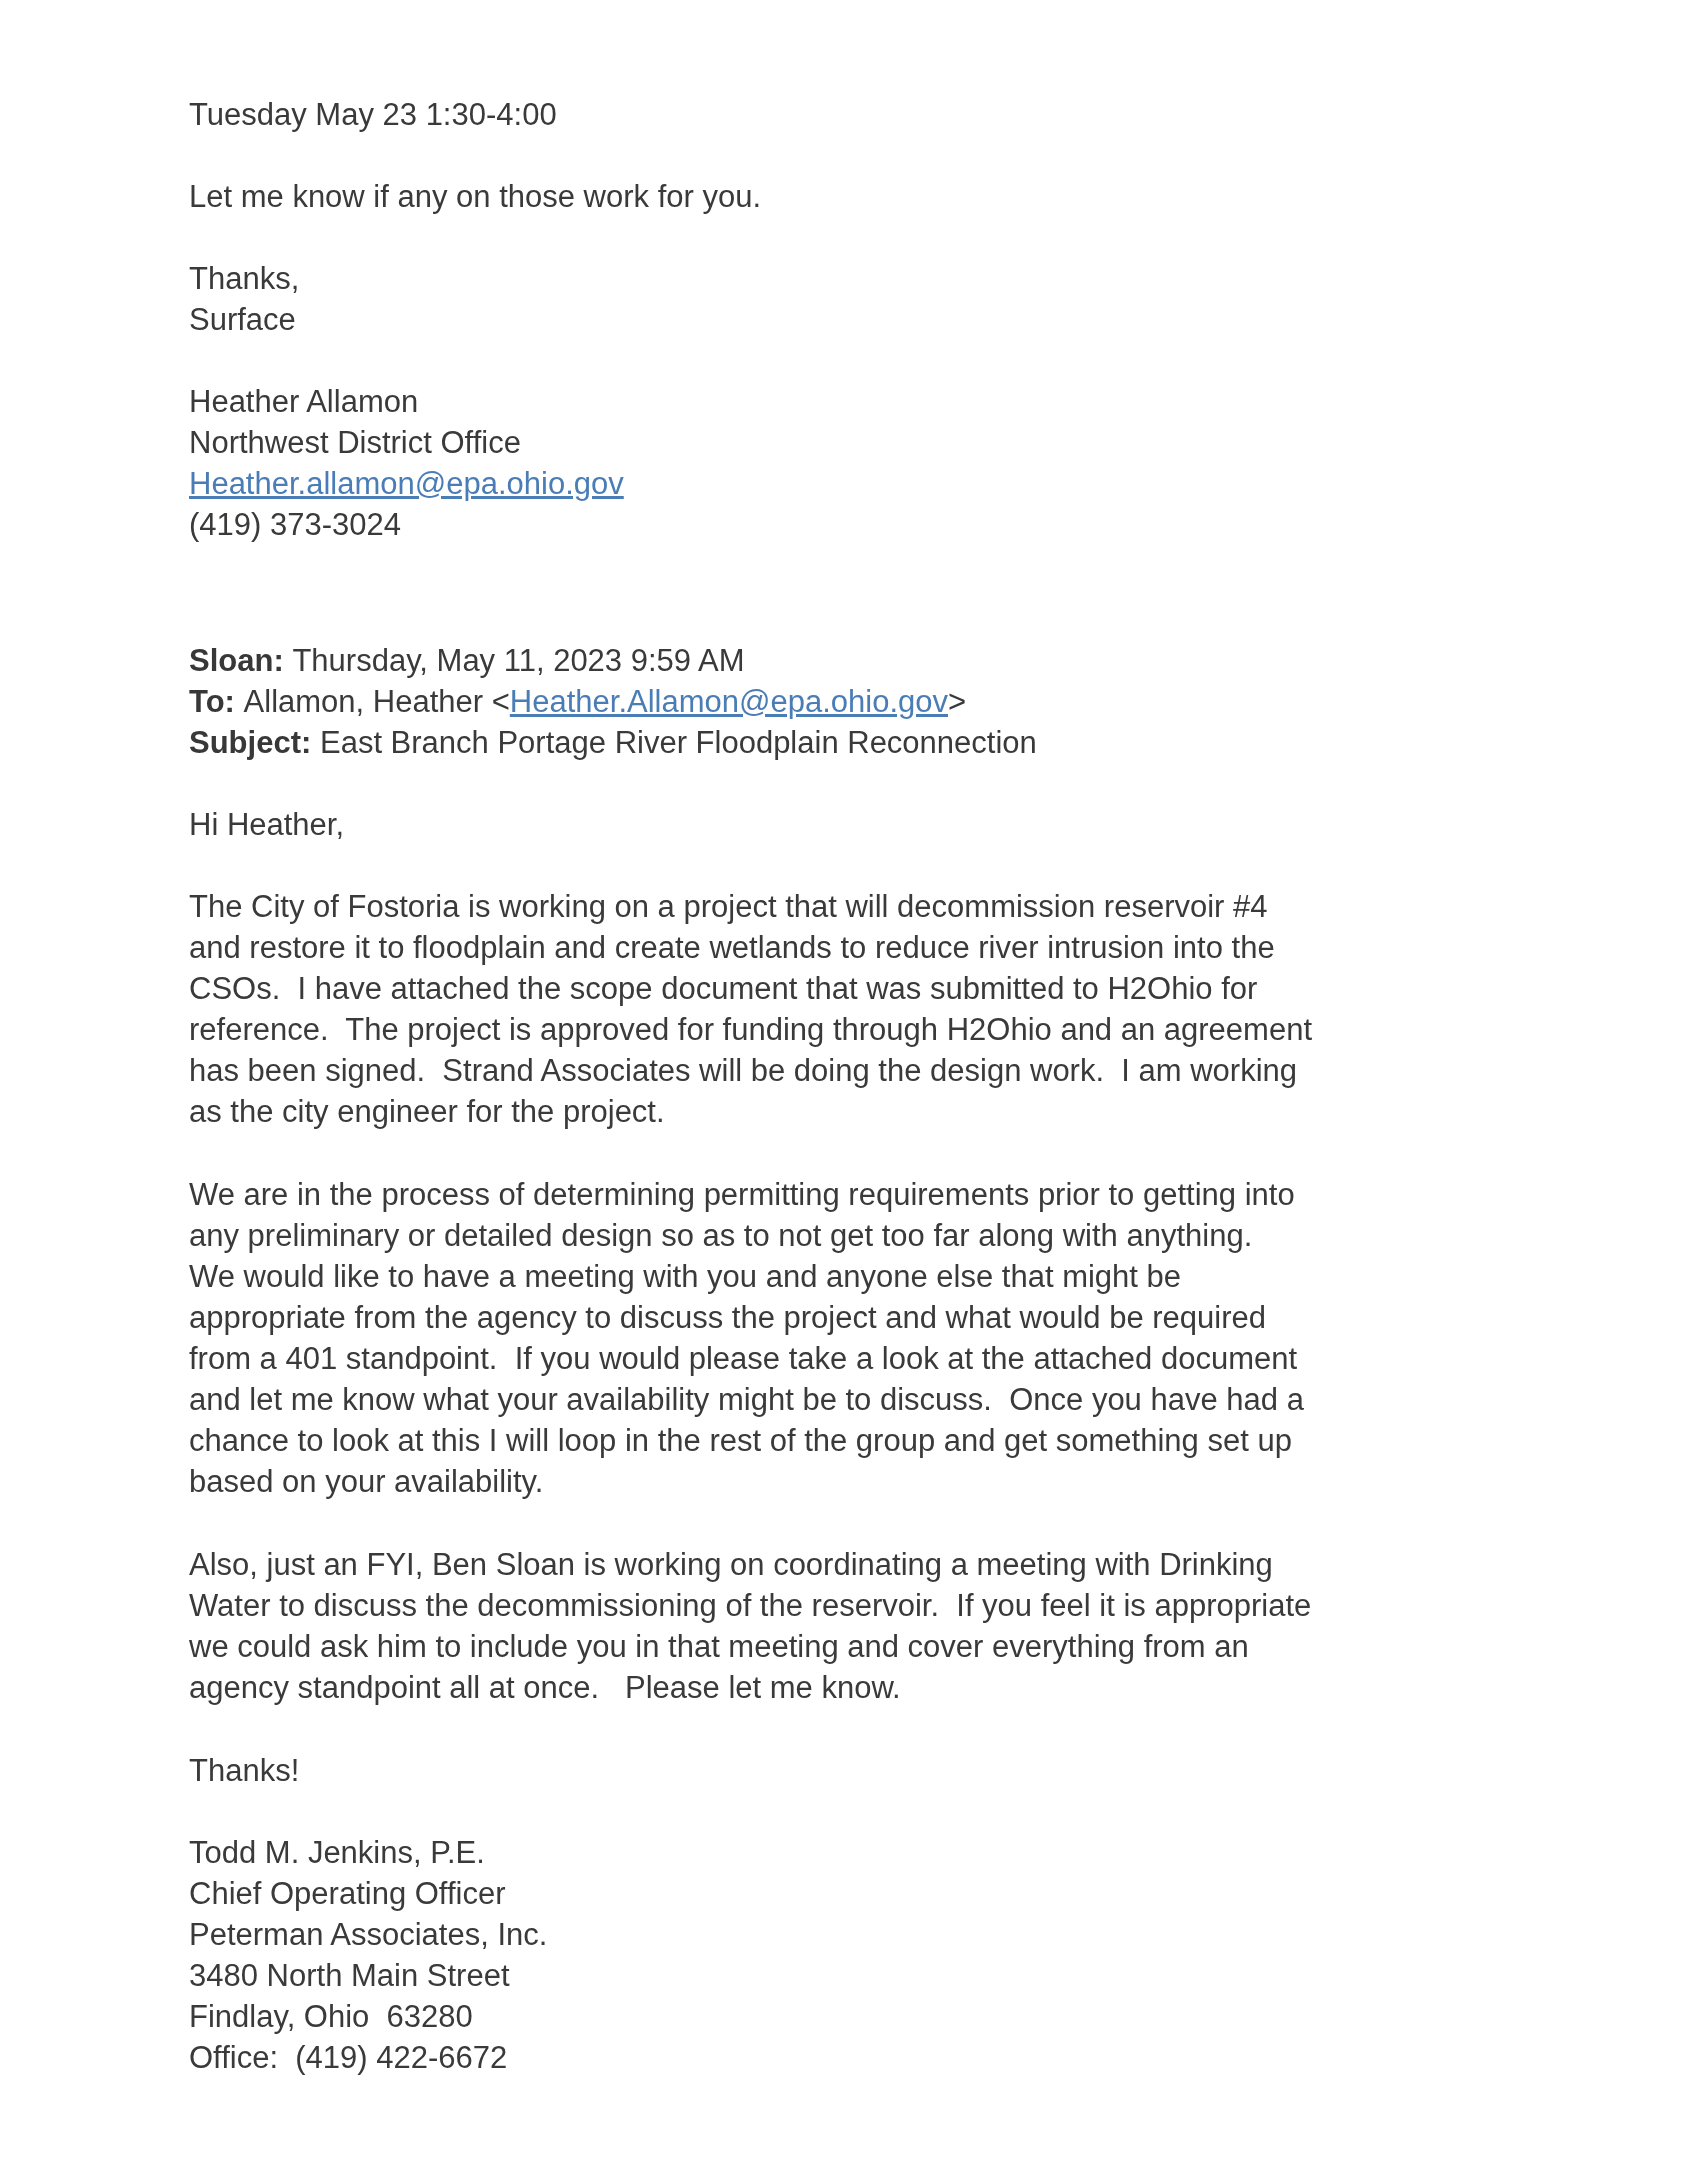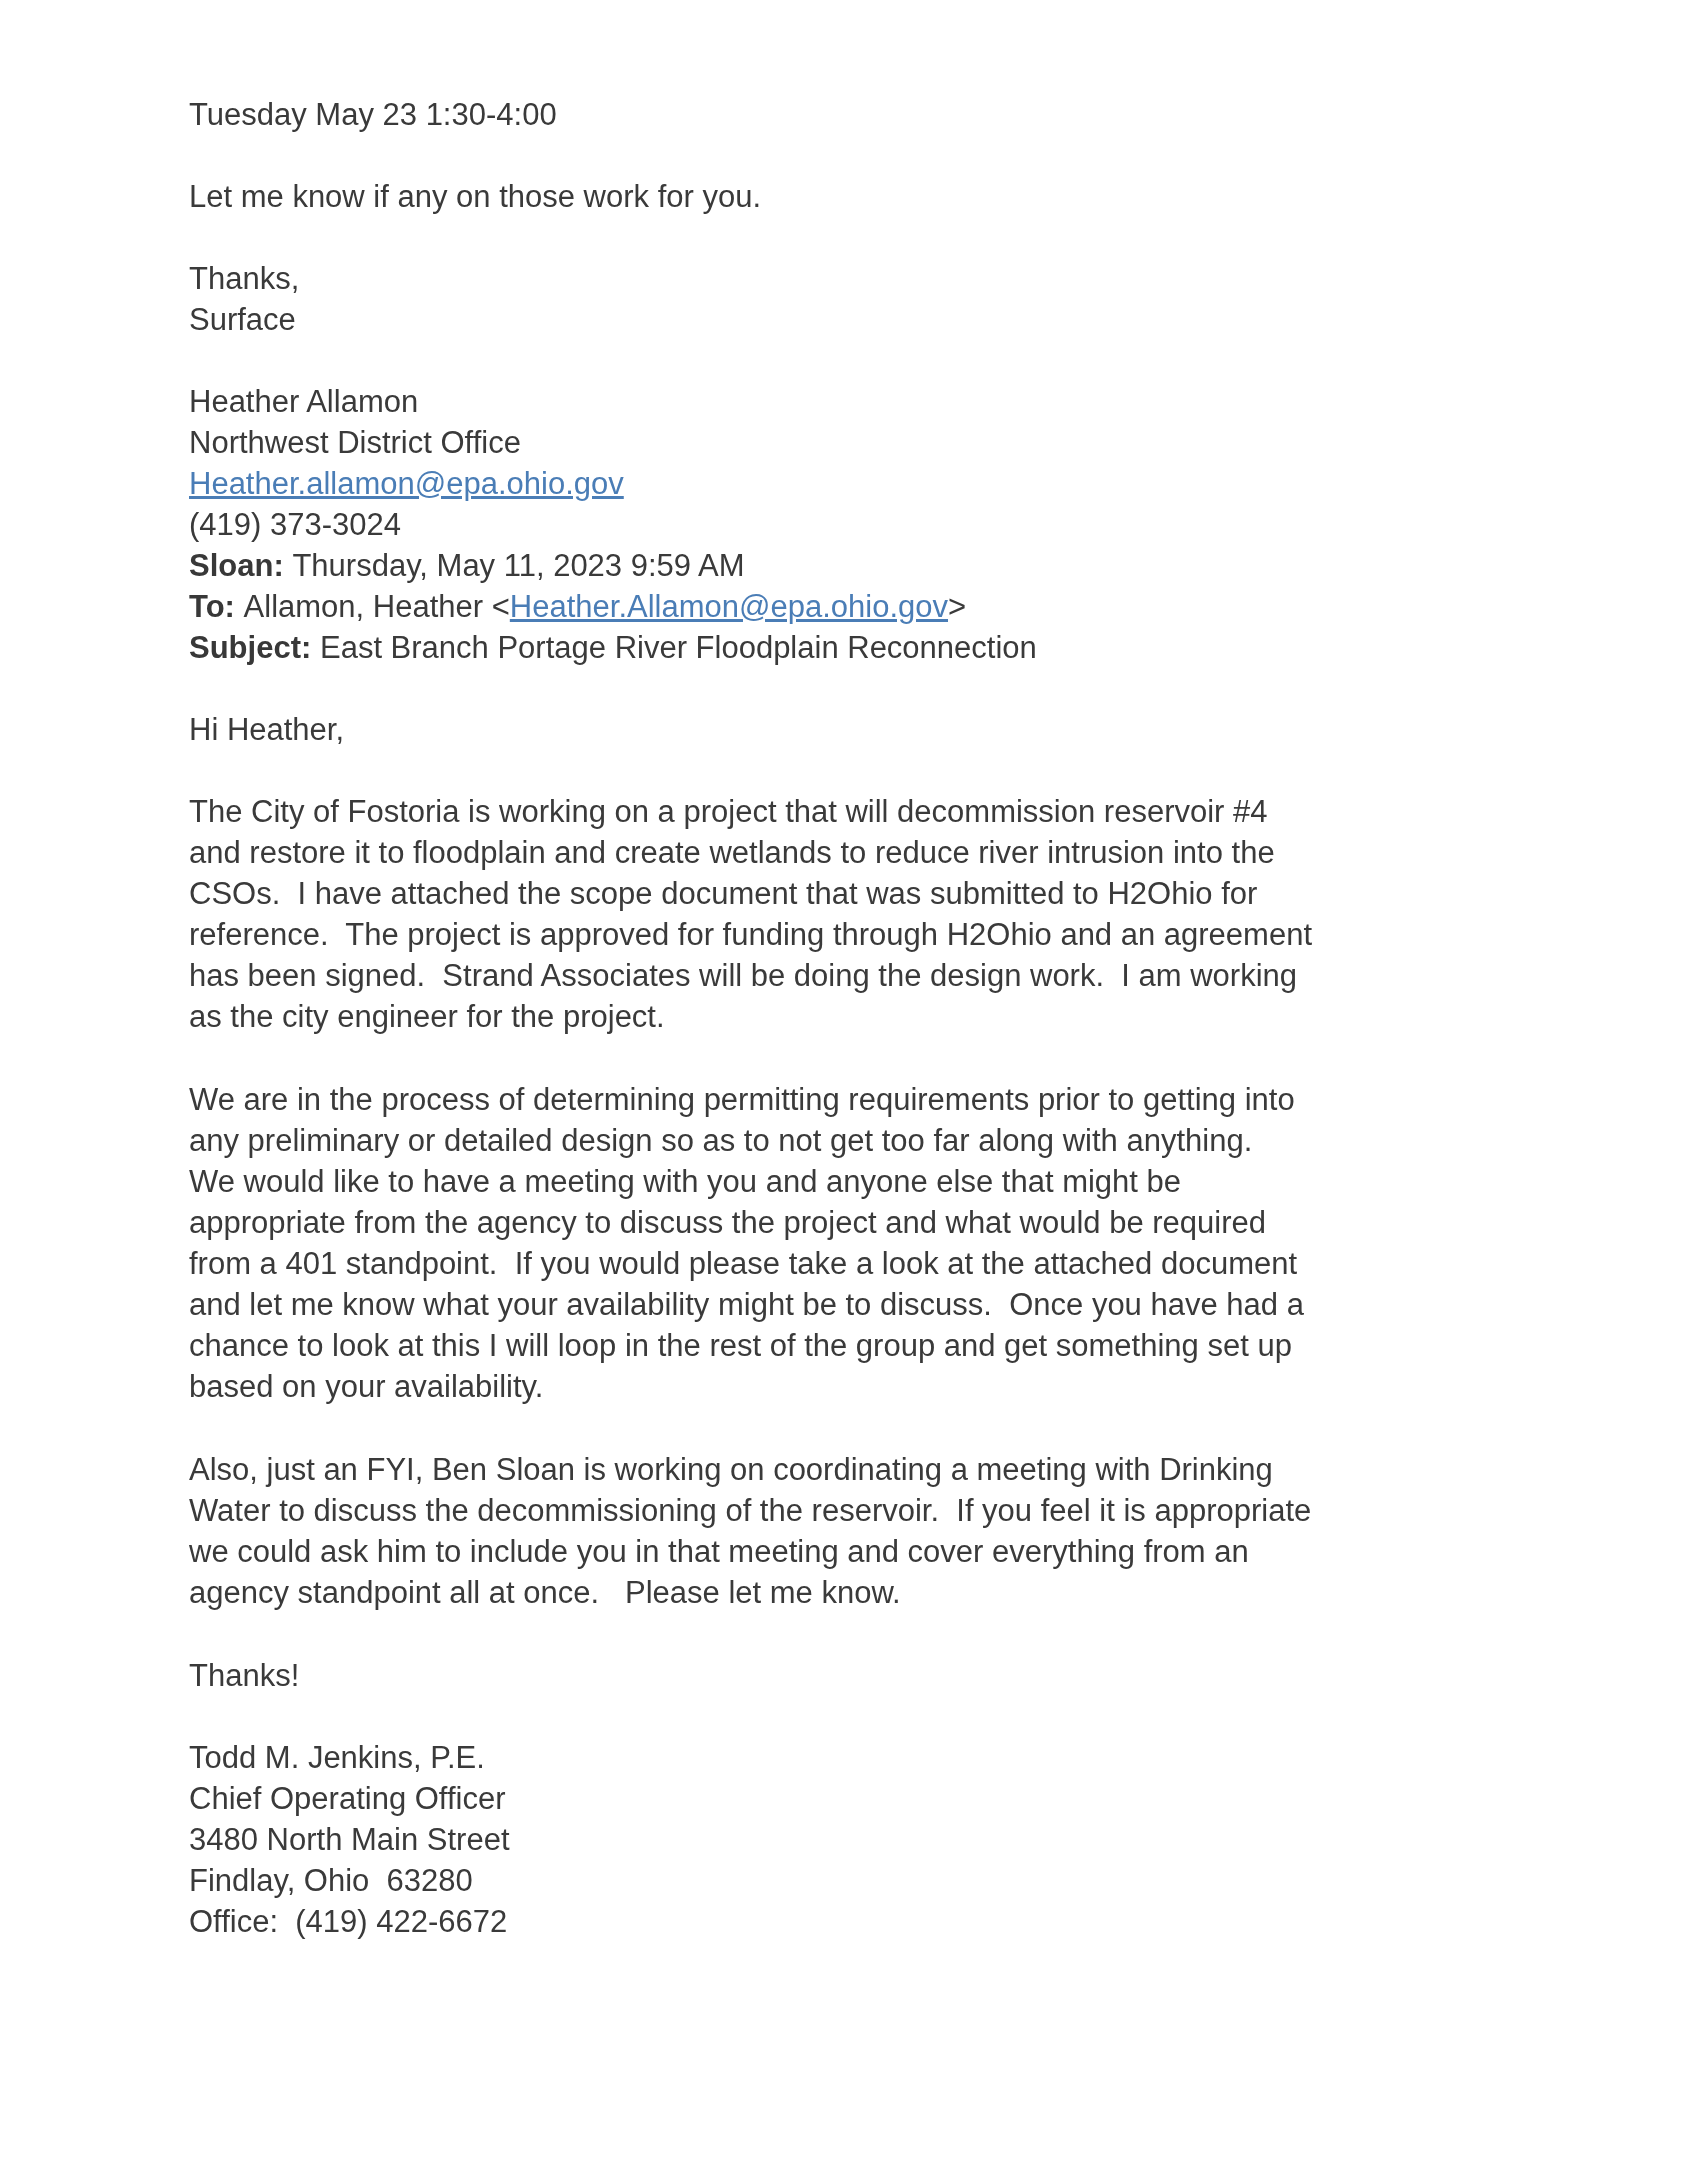--- a/index.html
+++ b/index.html
@@ -22,21 +22,21 @@
   }
   .line {
     white-space: pre-wrap;
   }
   .para {
     white-space: pre-wrap;
     max-width: 1465px;
     margin: 0 16px 42px 0;
   }
   .mb1 { margin-bottom: 41px; }   
-  .mb2 { }  
+  .mb2 { margin-bottom: 95px; }  
   .hdr-label {
     font-weight: 700;
     color: var(--bold, #383838);
     margin-right: 0.28em;
   }
   a.email-link {
     color: var(--link, #4a7db6);
     text-decoration: underline;
     cursor: pointer;
   }
@@ -68,19 +68,20 @@
     <div class="line mb1">Hi Heather,</div>
     <p class="para">The City of Fostoria is working on a project that will decommission reservoir #4 and restore it to floodplain and create wetlands to reduce river intrusion into the CSOs.  I have attached the scope document that was submitted to H2Ohio for reference.  The project is approved for funding through H2Ohio and an agreement has been signed.  Strand Associates will be doing the design work.  I am working as the city engineer for the project.</p>
     <p class="para">We are in the process of determining permitting requirements prior to getting into any preliminary or detailed design so as to not get too far along with anything.  We would like to have a meeting with you and anyone else that might be appropriate from the agency to discuss the project and what would be required from a 401 standpoint.  If you would please take a look at the attached document and let me know what your availability might be to discuss.  Once you have had a chance to look at this I will loop in the rest of the group and get something set up based on your availability.</p>
     <p class="para">Also, just an FYI, Ben Sloan is working on coordinating a meeting with Drinking Water to discuss the decommissioning of the reservoir.  If you feel it is appropriate we could ask him to include you in that meeting and cover everything from an agency standpoint all at once.   Please let me know.</p>
     <div class="line mb1">Thanks!</div>
   </div>
 
   <div>
     <div class="line">Todd M. Jenkins, P.E.</div>
     <div class="line">Chief Operating Officer</div>
+    <div class="line">Peterman Associates, Inc.</div>
     <div class="line">3480 North Main Street</div>
     <div class="line">Findlay, Ohio  63280</div>
     <div class="line">Office:  (419) 422-6672</div>
   </div>
 
 </div>
 
 
 </body></html>

